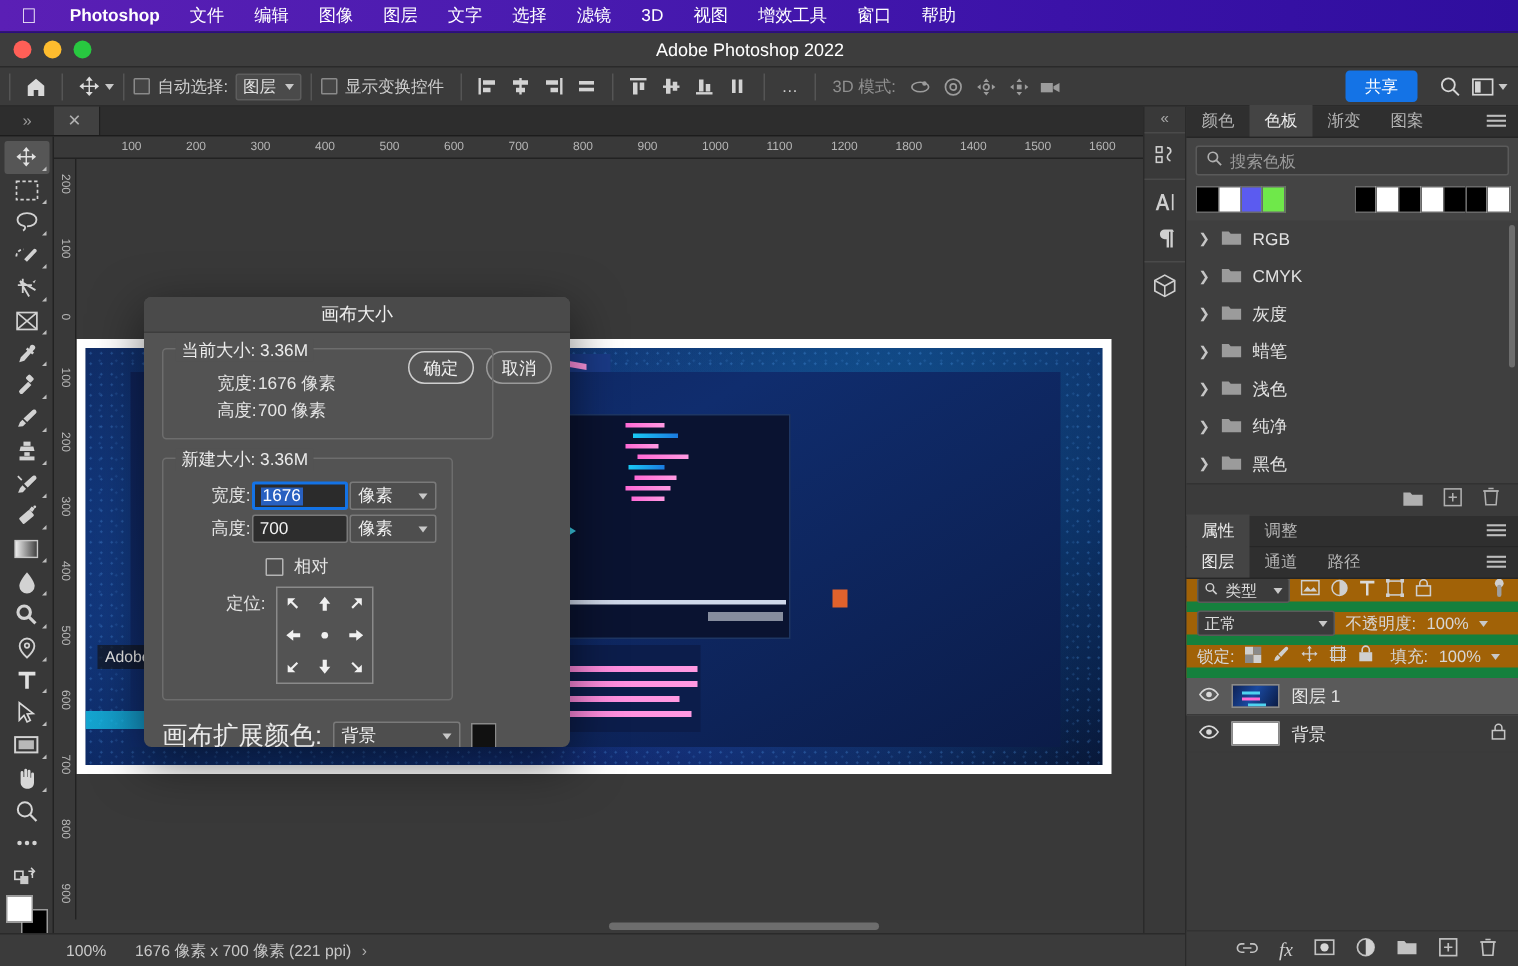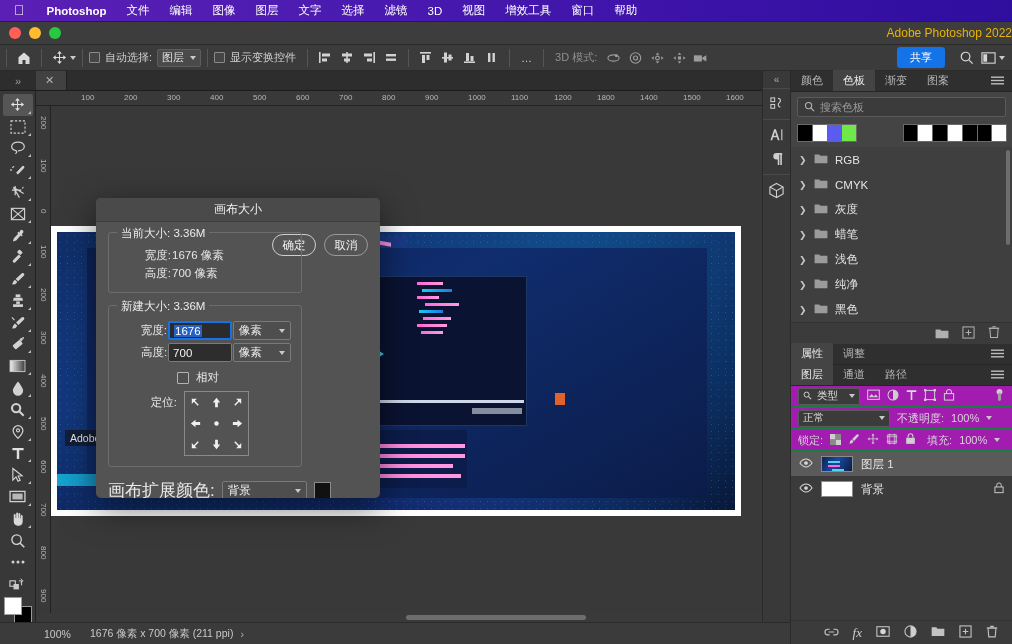--- a/index.html
+++ b/index.html
@@ -28,22 +28,22 @@
     position:absolute; left:0; top:22px; width:1012px; height:23px;
     background:#3d3d3d; border-bottom:1px solid #2a2a2a;
     display:flex; align-items:center;
   }
   .traffic { display:flex; gap:8px; padding-left:9px; }
   .dot { width:12px; height:12px; border-radius:50%; }
   .dot.r { background:#ff5f57; }
   .dot.y { background:#febc2e; }
   .dot.g { background:#28c840; }
   .titletext {
-    position:absolute; left:0; right:0; text-align:right;
-    font-size:12px; color:#eab308; pointer-events:none;
+    position:absolute; left:0; right:12px; text-align:center;
+    font-size:12px; color:#ffffff; pointer-events:none;
   }
 
   
   .optionsbar {
     position:absolute; left:0; top:45px; width:1012px; height:26px;
     background:#3b3b3b; border-bottom:1px solid #2b2b2b;
     display:flex; align-items:center; font-size:11px; color:#cfcfcf;
   }
   .ob-sep { width:1px; height:18px; background:#555; margin:0 6px; }
   .ob-ico { width:22px; height:20px; display:flex; align-items:center; justify-content:center; color:#d4d4d4; }
@@ -200,21 +200,21 @@
   }
   .frow .chev { color:#c6c6c6; font-size:9px; width:8px; }
   .listscroll { position:absolute; right:2px; top:3px; width:4px; height:95px; background:#6d6d6d; border-radius:2px; }
   .panelfoot {
     display:flex; align-items:center; justify-content:flex-end; gap:13px;
     height:22px; padding-right:12px; background:#3b3b3b; border-top:1px solid #323232; color:#b8b8b8;
   }
 
   .lrow {
     display:flex; align-items:center; gap:7px; height:22px; padding:0 7px;
-    font-size:11px; color:#d6d6d6; border-bottom:2px solid #15803d; background:#a21caf;
+    font-size:11px; color:#d6d6d6; border-bottom:7px solid #15803d; background:#a16207;
   }
   .mini-select {
     height:17px; background:#3b3b3b; border:1px solid #5a5a5a; border-radius:2px;
     display:flex; align-items:center; padding:0 4px; gap:5px; font-size:10.5px; color:#dcdcdc;
   }
   .layerrow {
     display:flex; align-items:center; gap:8px; height:25px; padding:0 8px;
     font-size:11.5px; color:#e4e4e4; border-bottom:1px solid #3a3a3a;
   }
   .layerrow.sel { background:#5a5a5a; }
@@ -733,21 +733,21 @@
     <div class="cscrollv">
         <i></i>
       </div>
   </div>
   <div class="cscrollh">
       <i></i>
     </div>
 
   <div class="statusbar">
     <span class="z">100%</span>
-    <span class="d">1676 像素 x 700 像素 (211 ppi)</span>
+    <span class="d">1676 像素 x 700 像素 (221 ppi)</span>
     <span class="arr">›</span>
   </div>
 
   <div class="railcol">
     <div class="rail-collapse">«</div>
     <div class="railgrp">
       <div class="railico">
         <svg width="16" height="16" viewBox="0 0 17 17">
             <rect x="2" y="2" width="4" height="4" fill="none" stroke="#cfcfcf" stroke-width="1.1"></rect>
             <rect x="2" y="9" width="4" height="4" fill="none" stroke="#cfcfcf" stroke-width="1.1"></rect>
@@ -1062,21 +1062,21 @@
 
   <div class="dlg">
     <div class="dlg-title">画布大小</div>
     <div class="dlg-body">
 
       <div class="btns">
         <div class="dbtn primary">确定</div>
         <div class="dbtn">取消</div>
       </div>
 
-      <div class="fieldset" style="width:194px">
+      <div class="fieldset" style="width:221px">
         <span class="fslegend">当前大小: 3.36M</span>
         <div class="frowline">
           <span class="lbl">宽度:</span>
           <span class="val">1676 像素</span>
         </div>
         <div class="frowline">
           <span class="lbl">高度:</span>
           <span class="val">700 像素</span>
         </div>
       </div>

